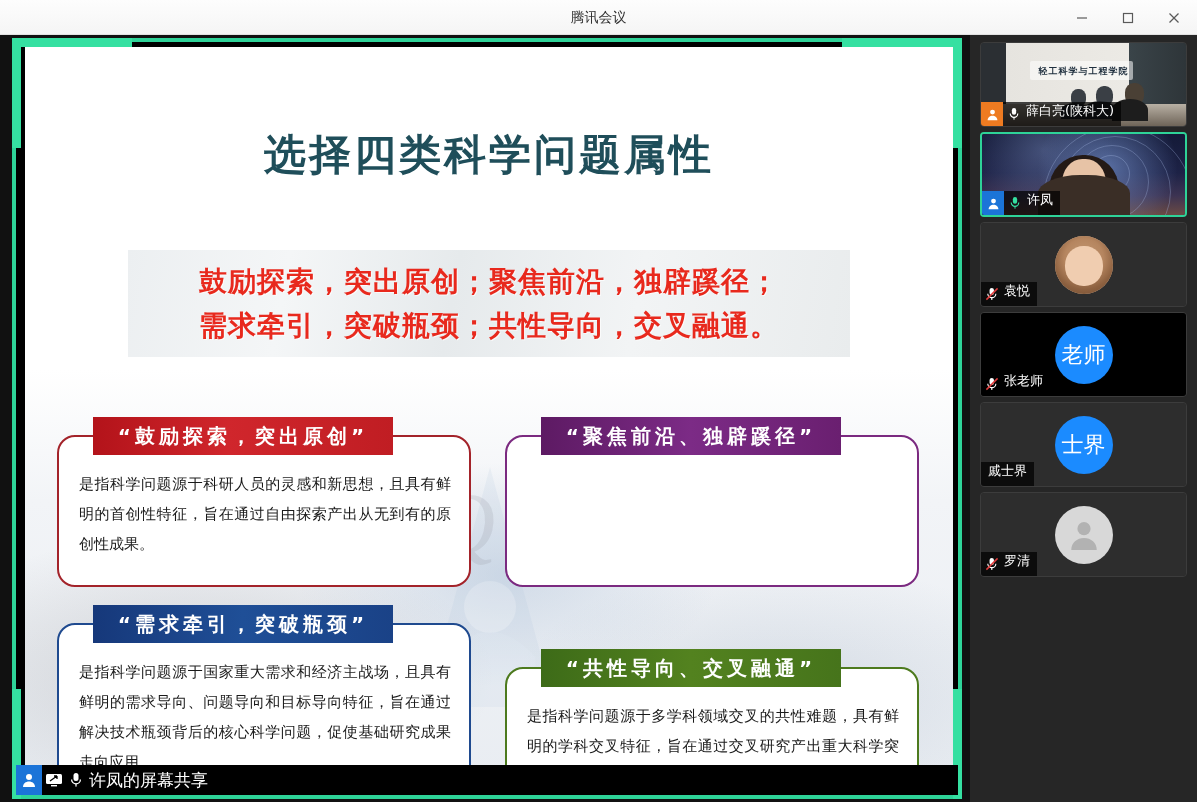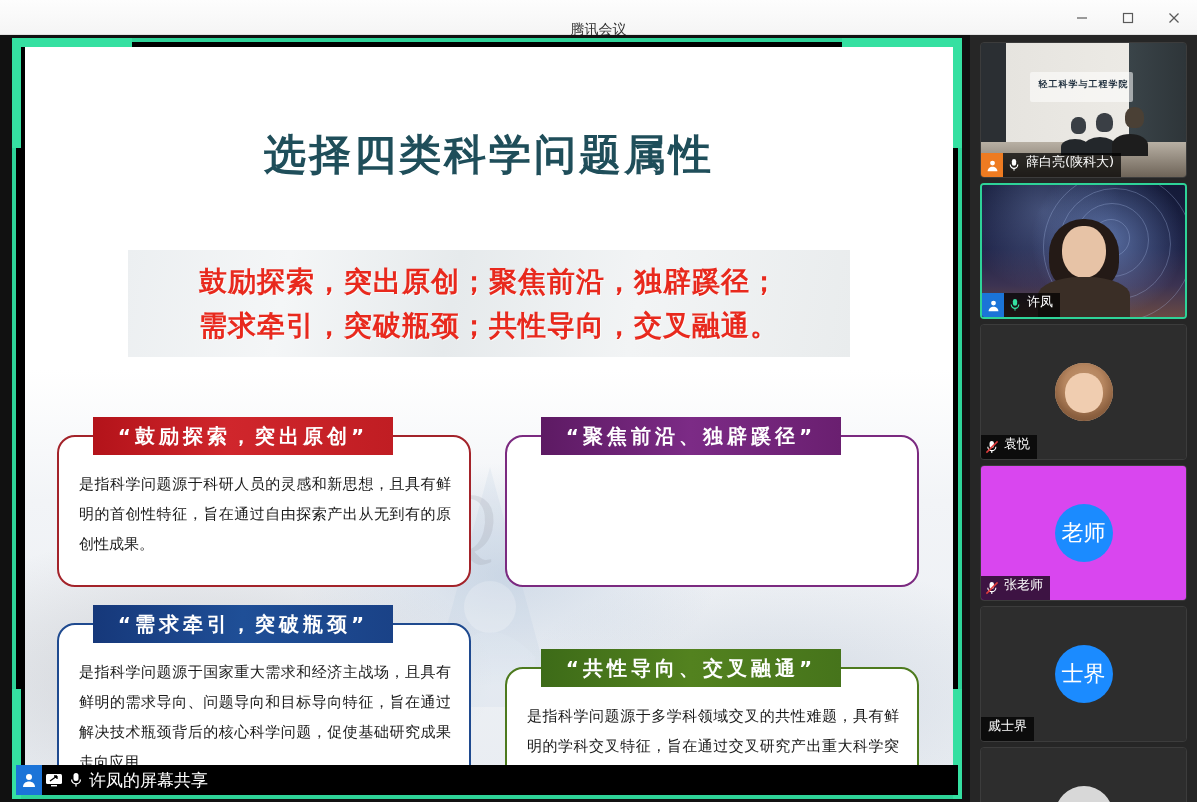--- a/index.html
+++ b/index.html
@@ -11,21 +11,21 @@
   }
   #app { position: relative; width: 1197px; height: 802px; background:#fafafa; }
 
   
   .titlebar {
     position: absolute; left:0; top:0; width:1197px; height:35px;
     background: linear-gradient(#fdfdfd,#f5f5f5);
     border-bottom: 1px solid #e2e2e2;
   }
   .titlebar-title {
-    position:absolute; left:0; top:12px; width:1197px; height:32px;
+    position:absolute; left:0; top:0; width:1197px; height:32px;
     line-height:35px; text-align:center;
     font-size:14px; color:#333;
   }
   .winbtns { position:absolute; right:0; top:0; height:35px; display:flex; }
   .winbtn {
     width:46px; height:35px; display:flex; align-items:center; justify-content:center;
     color:#5a5a5a;
   }
   .winbtn svg { display:block; }
 
@@ -149,21 +149,21 @@
   .sb-screen { width:24px; height:30px; display:flex; align-items:center; justify-content:center; }
   .sb-mic    { width:20px; height:30px; display:flex; align-items:center; justify-content:center; }
   .sb-text { color:#fff; font-size:17px; margin-left:3px; font-family:"DejaVu Sans", sans-serif; }
 
   
   .rail {
     position:absolute; right:0; top:0; width:227px; height:767px;
     background:#262626; padding:7px 10px 0 10px; overflow:hidden;
   }
   .tile {
-    position:relative; width:207px; height:136px; margin-bottom:5px;
+    position:relative; width:207px; height:85px; margin-bottom:5px;
     background:#2d2d2d; border:1px solid #3c3c3c; border-radius:4px; overflow:hidden;
   }
   .tile.active { border:2px solid #2ed398; }
   .tile-video { position:absolute; inset:0; }
   .name-strip {
     position:absolute; left:0; bottom:0; height:24px;
     display:flex; align-items:flex-start; background:rgba(0,0,0,.72);
     padding-right:7px; z-index:5;
   }
   .ns-person {
@@ -421,21 +421,21 @@
               <path d="M3.2 7.6a4.6 4.6 0 0 0 9.2 0" stroke="#fff" stroke-width="1.3" fill="none"></path>
               <rect x="7.1" y="11.8" width="1.3" height="3"></rect>
               <line x1="1.6" y1="14.4" x2="14.4" y2="1.6" stroke="#e03c3c" stroke-width="1.7"></line>
             </svg>
           </div>
           <div class="ns-name">袁悦</div>
         </div>
       </div>
 
       <div class="tile">
-        <div class="tile-video" style="background:#d946ef;">
+        <div class="tile-video" style="background:#000000;">
           <div class="av-circle av-blue">老师</div>
         </div>
         <div class="name-strip">
           <div class="ns-mic">
             <svg width="14" height="14" viewBox="0 0 16 16" fill="#fff">
               <rect x="5.2" y="1" width="5" height="8" rx="2.5"></rect>
               <path d="M3.2 7.6a4.6 4.6 0 0 0 9.2 0" stroke="#fff" stroke-width="1.3" fill="none"></path>
               <rect x="7.1" y="11.8" width="1.3" height="3"></rect>
               <line x1="1.6" y1="14.4" x2="14.4" y2="1.6" stroke="#e03c3c" stroke-width="1.7"></line>
             </svg>

